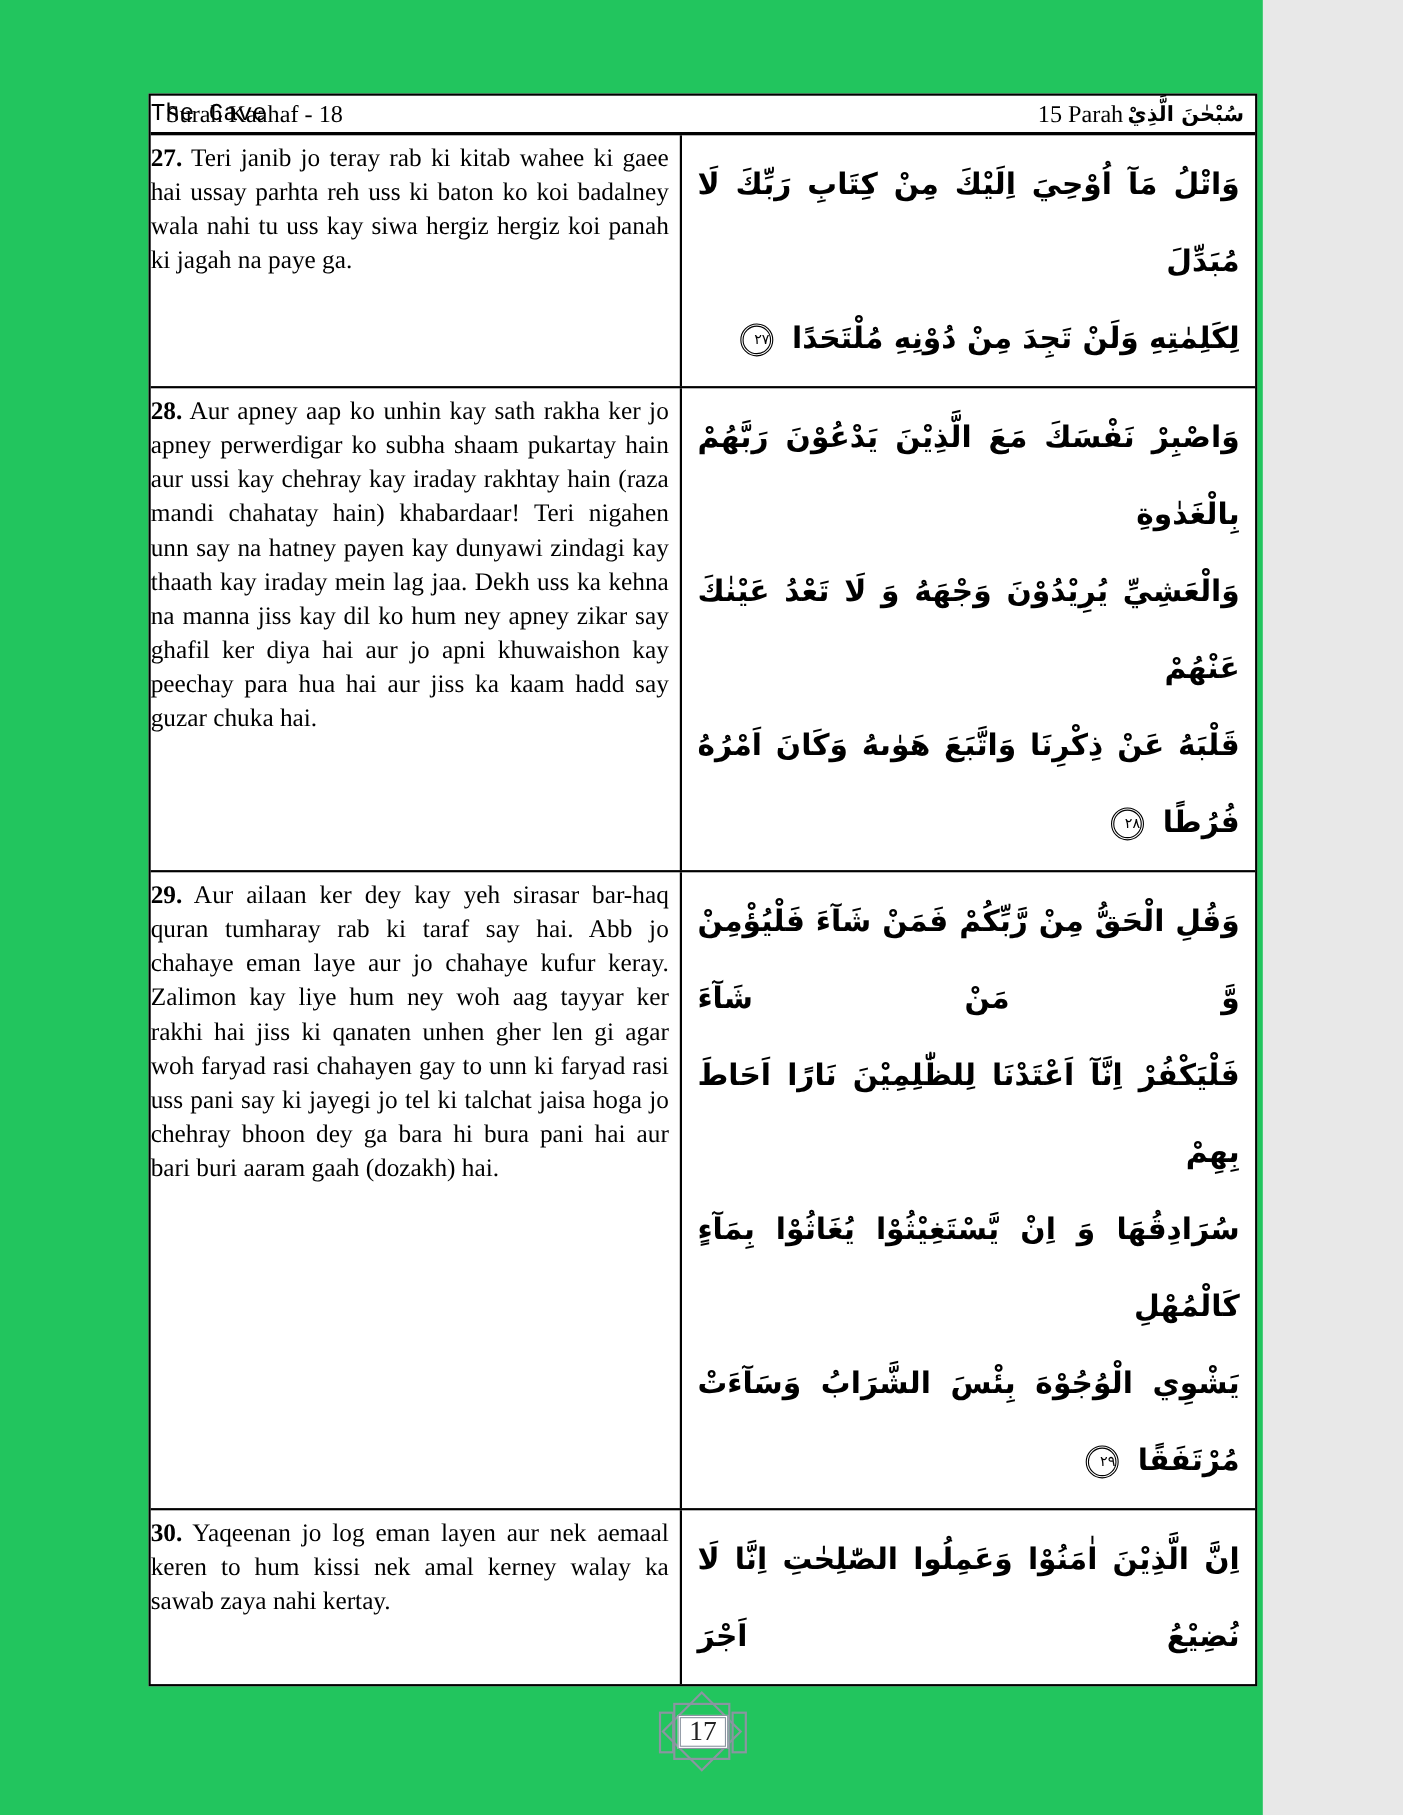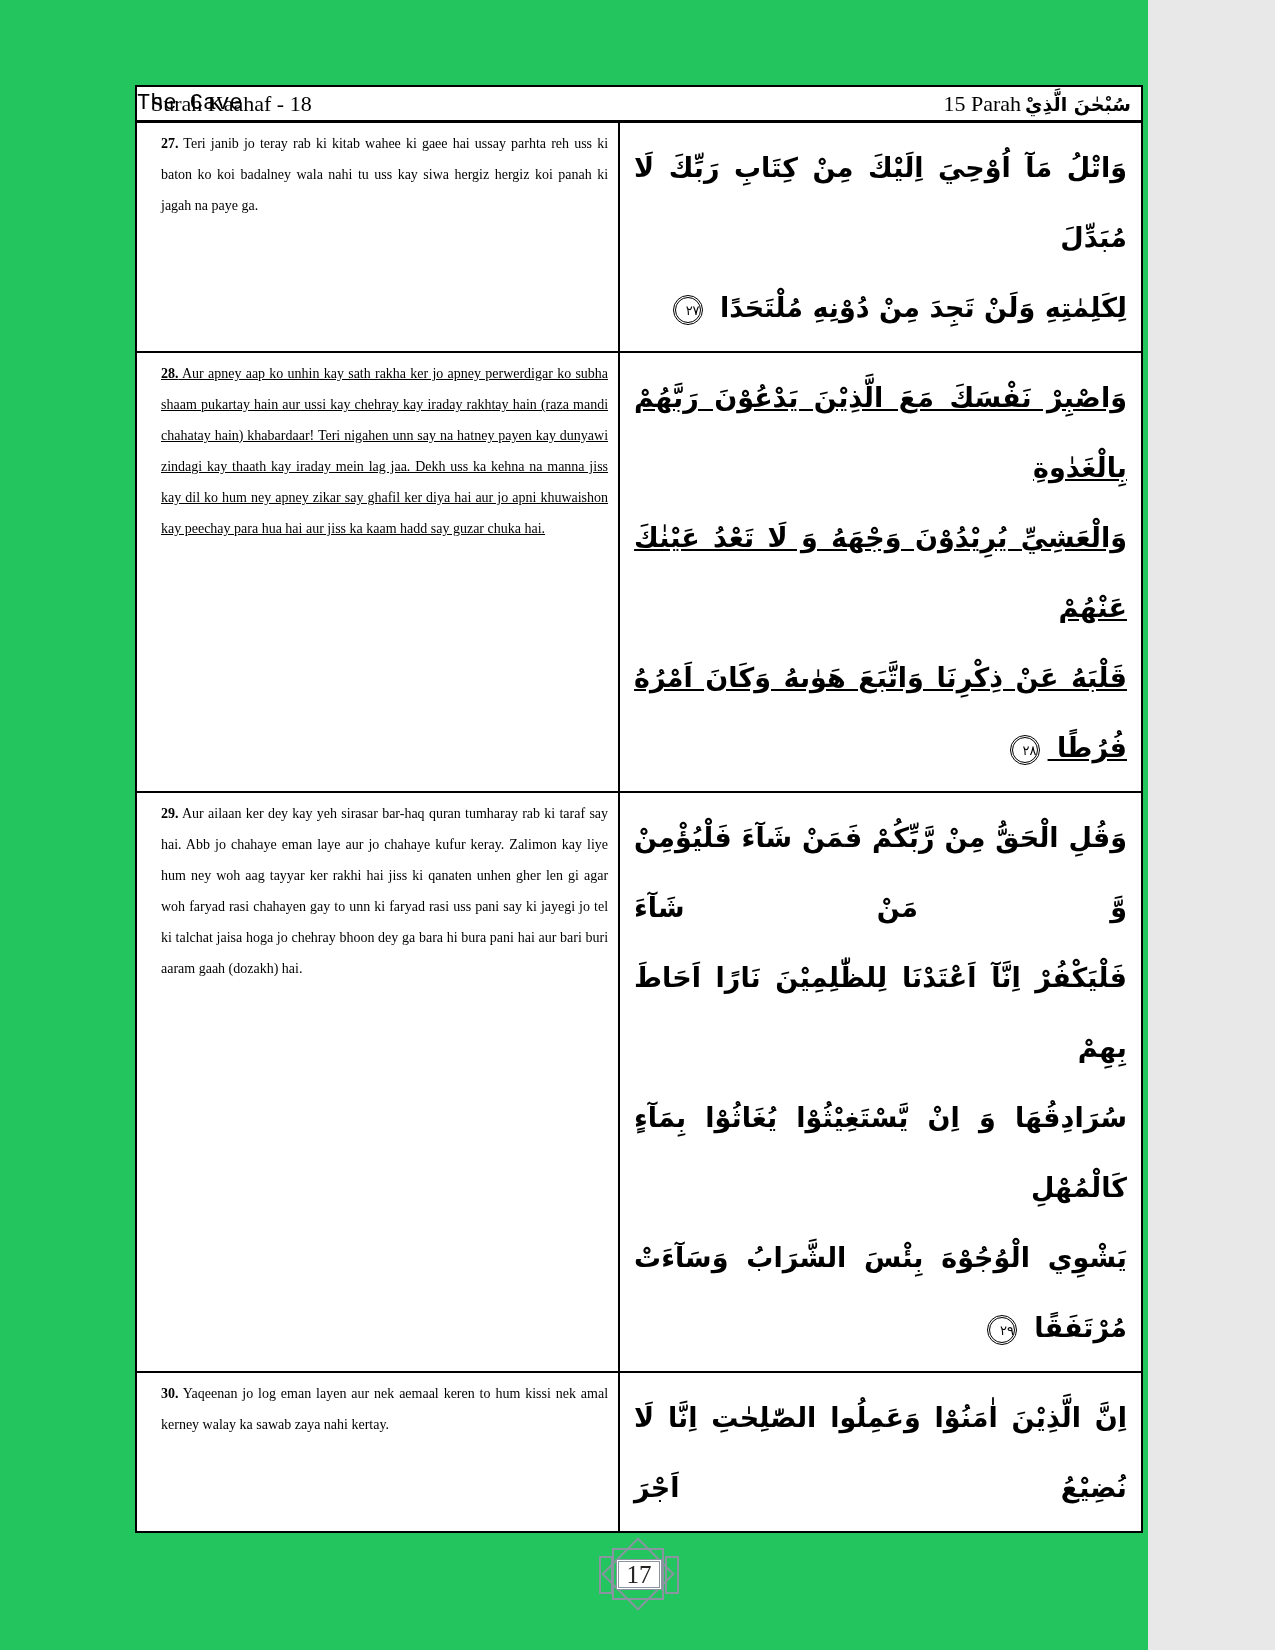--- a/index.html
+++ b/index.html
@@ -33,22 +33,22 @@
     font-size:19px;font-weight:bold;direction:rtl;
   }
   .verse-row{
     display:flex;
     border-top:2px solid #000;
     box-sizing:border-box;
   }
   .verse-row:first-child{border-top:none;}
   .translation-cell{
     width:482px;box-sizing:border-box;
-    padding:5px 10px 5px 24px;
-    font-size:14px;line-height:31px;
+    padding:5px 10px 5px 0;
+    font-size:23px;line-height:31px;
     text-align:justify;
   }
   .verse-number{font-weight:bold;}
   .arabic-cell{
     width:524px;box-sizing:border-box;
     border-left:2px solid #000;
     padding:10px 14px 8px 14px;
     font-family:"DejaVu Sans", sans-serif;
     font-size:27px;font-weight:bold;
     direction:rtl;
@@ -64,21 +64,21 @@
   .ayah-marker{
     display:inline-block;
     min-width:30px;height:30px;line-height:26px;
     border:3px double #000;border-radius:50%;
     font-size:13px;font-weight:normal;
     text-align:center;vertical-align:middle;
     margin:0 8px;box-sizing:border-box;
   }
   
   .rows .verse-row:nth-child(1){min-height:132px;}
-  .rows .verse-row:nth-child(2){min-height:369px;text-decoration:underline;}
+  .rows .verse-row:nth-child(2){min-height:369px;}
   .rows .verse-row:nth-child(3){min-height:298px;}
   .rows .verse-row:nth-child(4){min-height:142px;}
   .rows .verse-row:nth-child(5){min-height:281px;}
   .rows .verse-row:nth-child(6){min-height:172px;}
   
   .footer-ornament{
     position:absolute;left:599px;top:1532px;
     width:80px;height:86px;
   }
   .star-square,.star-diamond{

